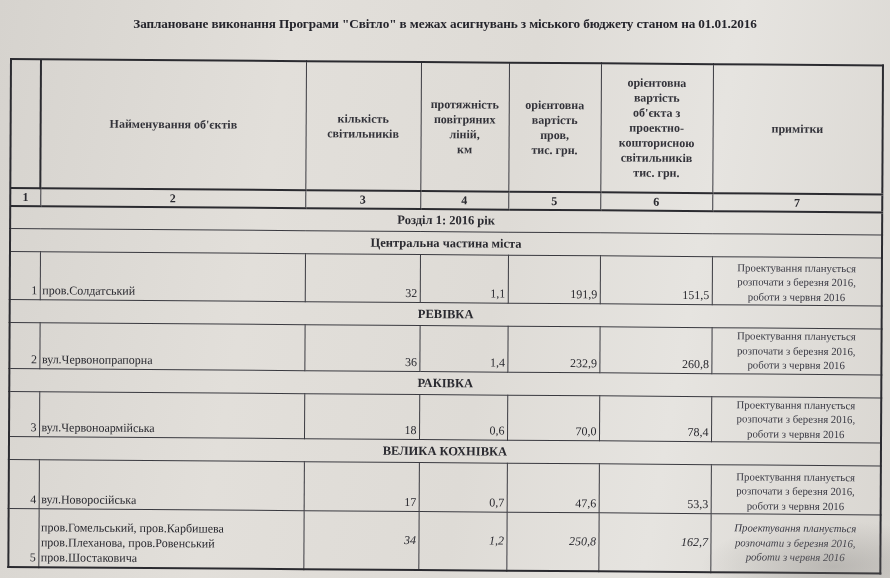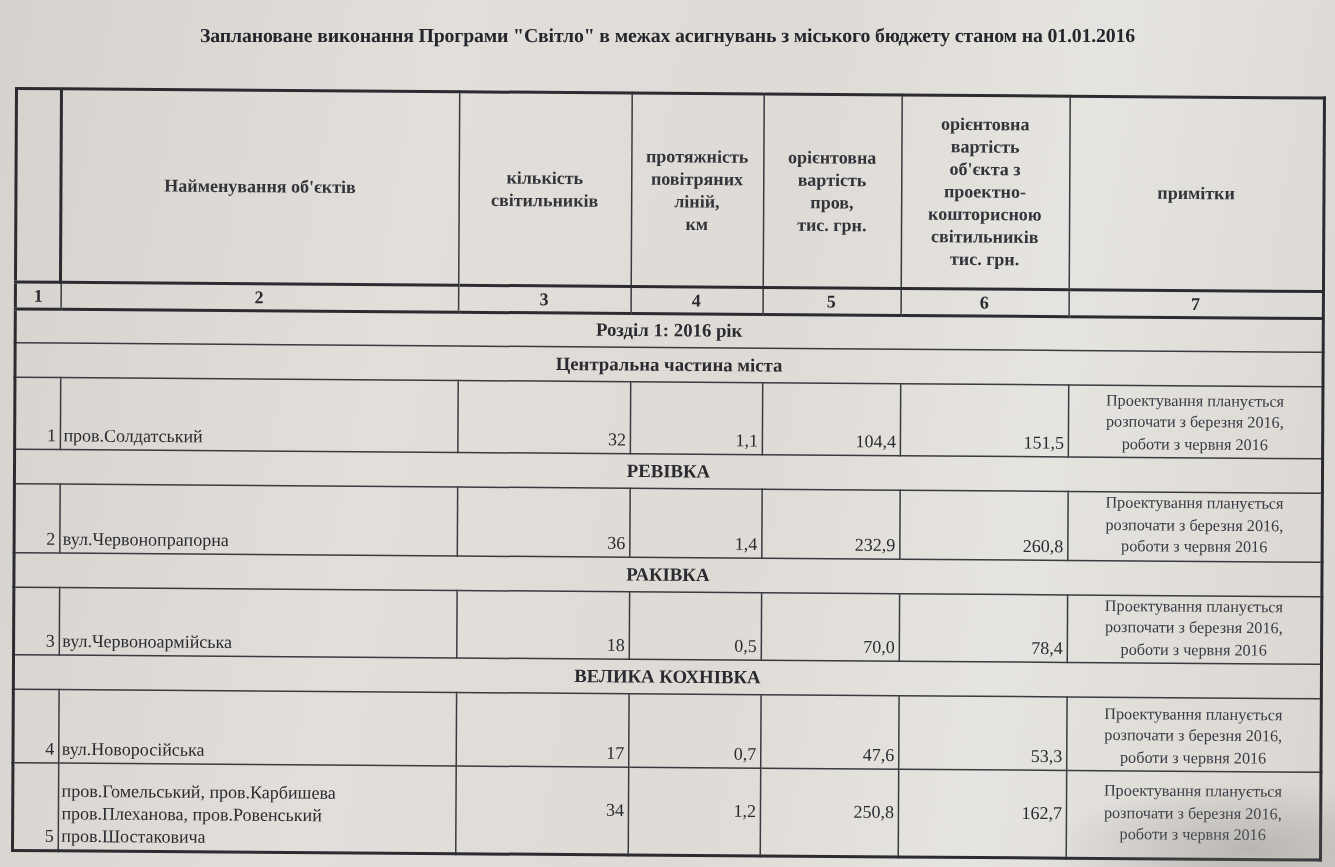--- a/index.html
+++ b/index.html
@@ -93,21 +93,21 @@
   td.num-cell { text-align: right; padding-right: 2px; }
   td.name-cell { text-align: left; padding-left: 2px; }
   tr.data-row td.note-cell {
     text-align: center;
     vertical-align: bottom;
     font-size: 10.8px;
     line-height: 14.5px;
     color: #3a3a44;
     padding-bottom: 1px;
   }
-  tr.data-row td.mid-cell { vertical-align: middle; }
+  tr.data-row td.mid-cell { vertical-align: middle; font-style: italic; }
   .multiline span { display: block; }
   .corner-shadow {
     position: absolute;
     left: 700px;
     top: 520px;
     width: 190px;
     height: 58px;
     background: radial-gradient(ellipse at 70% 80%, rgba(120,118,115,0.35), rgba(120,118,115,0) 70%);
     pointer-events: none;
   }
@@ -175,21 +175,21 @@
   </tr>
 
   <tr class="district-row">
     <td colspan="7">Центральна частина міста</td>
   </tr>
   <tr class="data-row h47">
     <td class="num-cell">1</td>
     <td class="name-cell">пров.Солдатський</td>
     <td class="num-cell">32</td>
     <td class="num-cell">1,1</td>
-    <td class="num-cell">104,4</td>
+    <td class="num-cell">191,9</td>
     <td class="num-cell">151,5</td>
     <td class="note-cell multiline">
       <span>Проектування планується</span>
       <span>розпочати з березня 2016,</span>
       <span>роботи з червня 2016</span>
     </td>
   </tr>
 
   <tr class="district-row">
     <td colspan="7">РЕВІВКА</td>
@@ -208,21 +208,21 @@
     </td>
   </tr>
 
   <tr class="district-row">
     <td colspan="7">РАКІВКА</td>
   </tr>
   <tr class="data-row h41">
     <td class="num-cell">3</td>
     <td class="name-cell">вул.Червоноармійська</td>
     <td class="num-cell">18</td>
-    <td class="num-cell">0,5</td>
+    <td class="num-cell">0,6</td>
     <td class="num-cell">70,0</td>
     <td class="num-cell">78,4</td>
     <td class="note-cell multiline">
       <span>Проектування планується</span>
       <span>розпочати з березня 2016,</span>
       <span>роботи з червня 2016</span>
     </td>
   </tr>
 
   <tr class="district-row">

